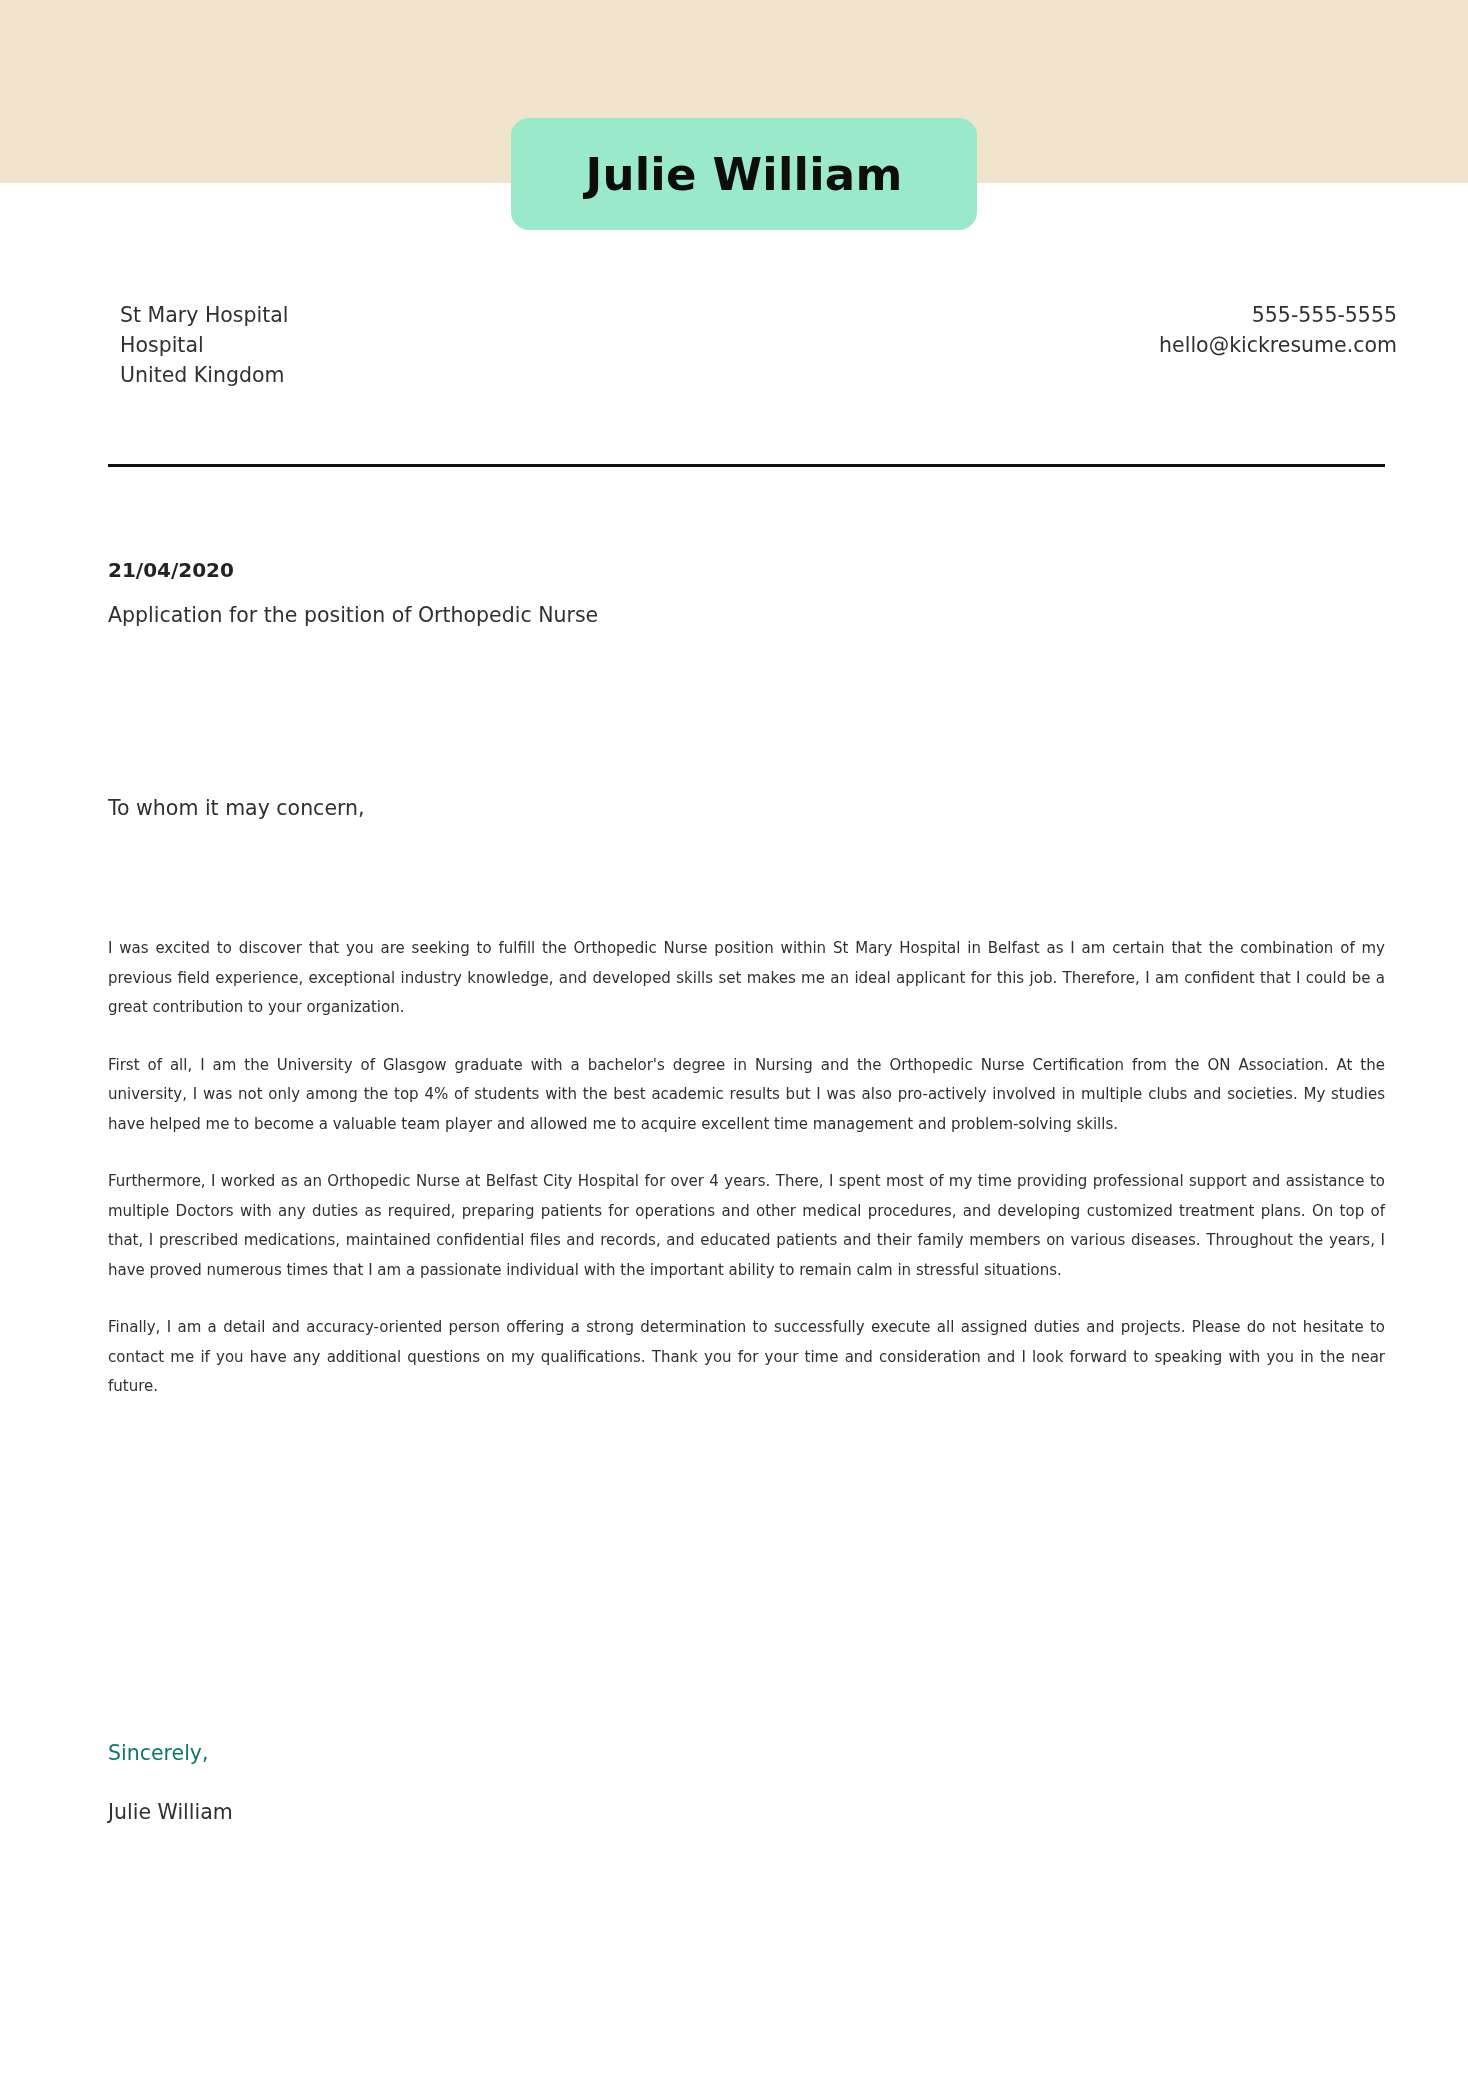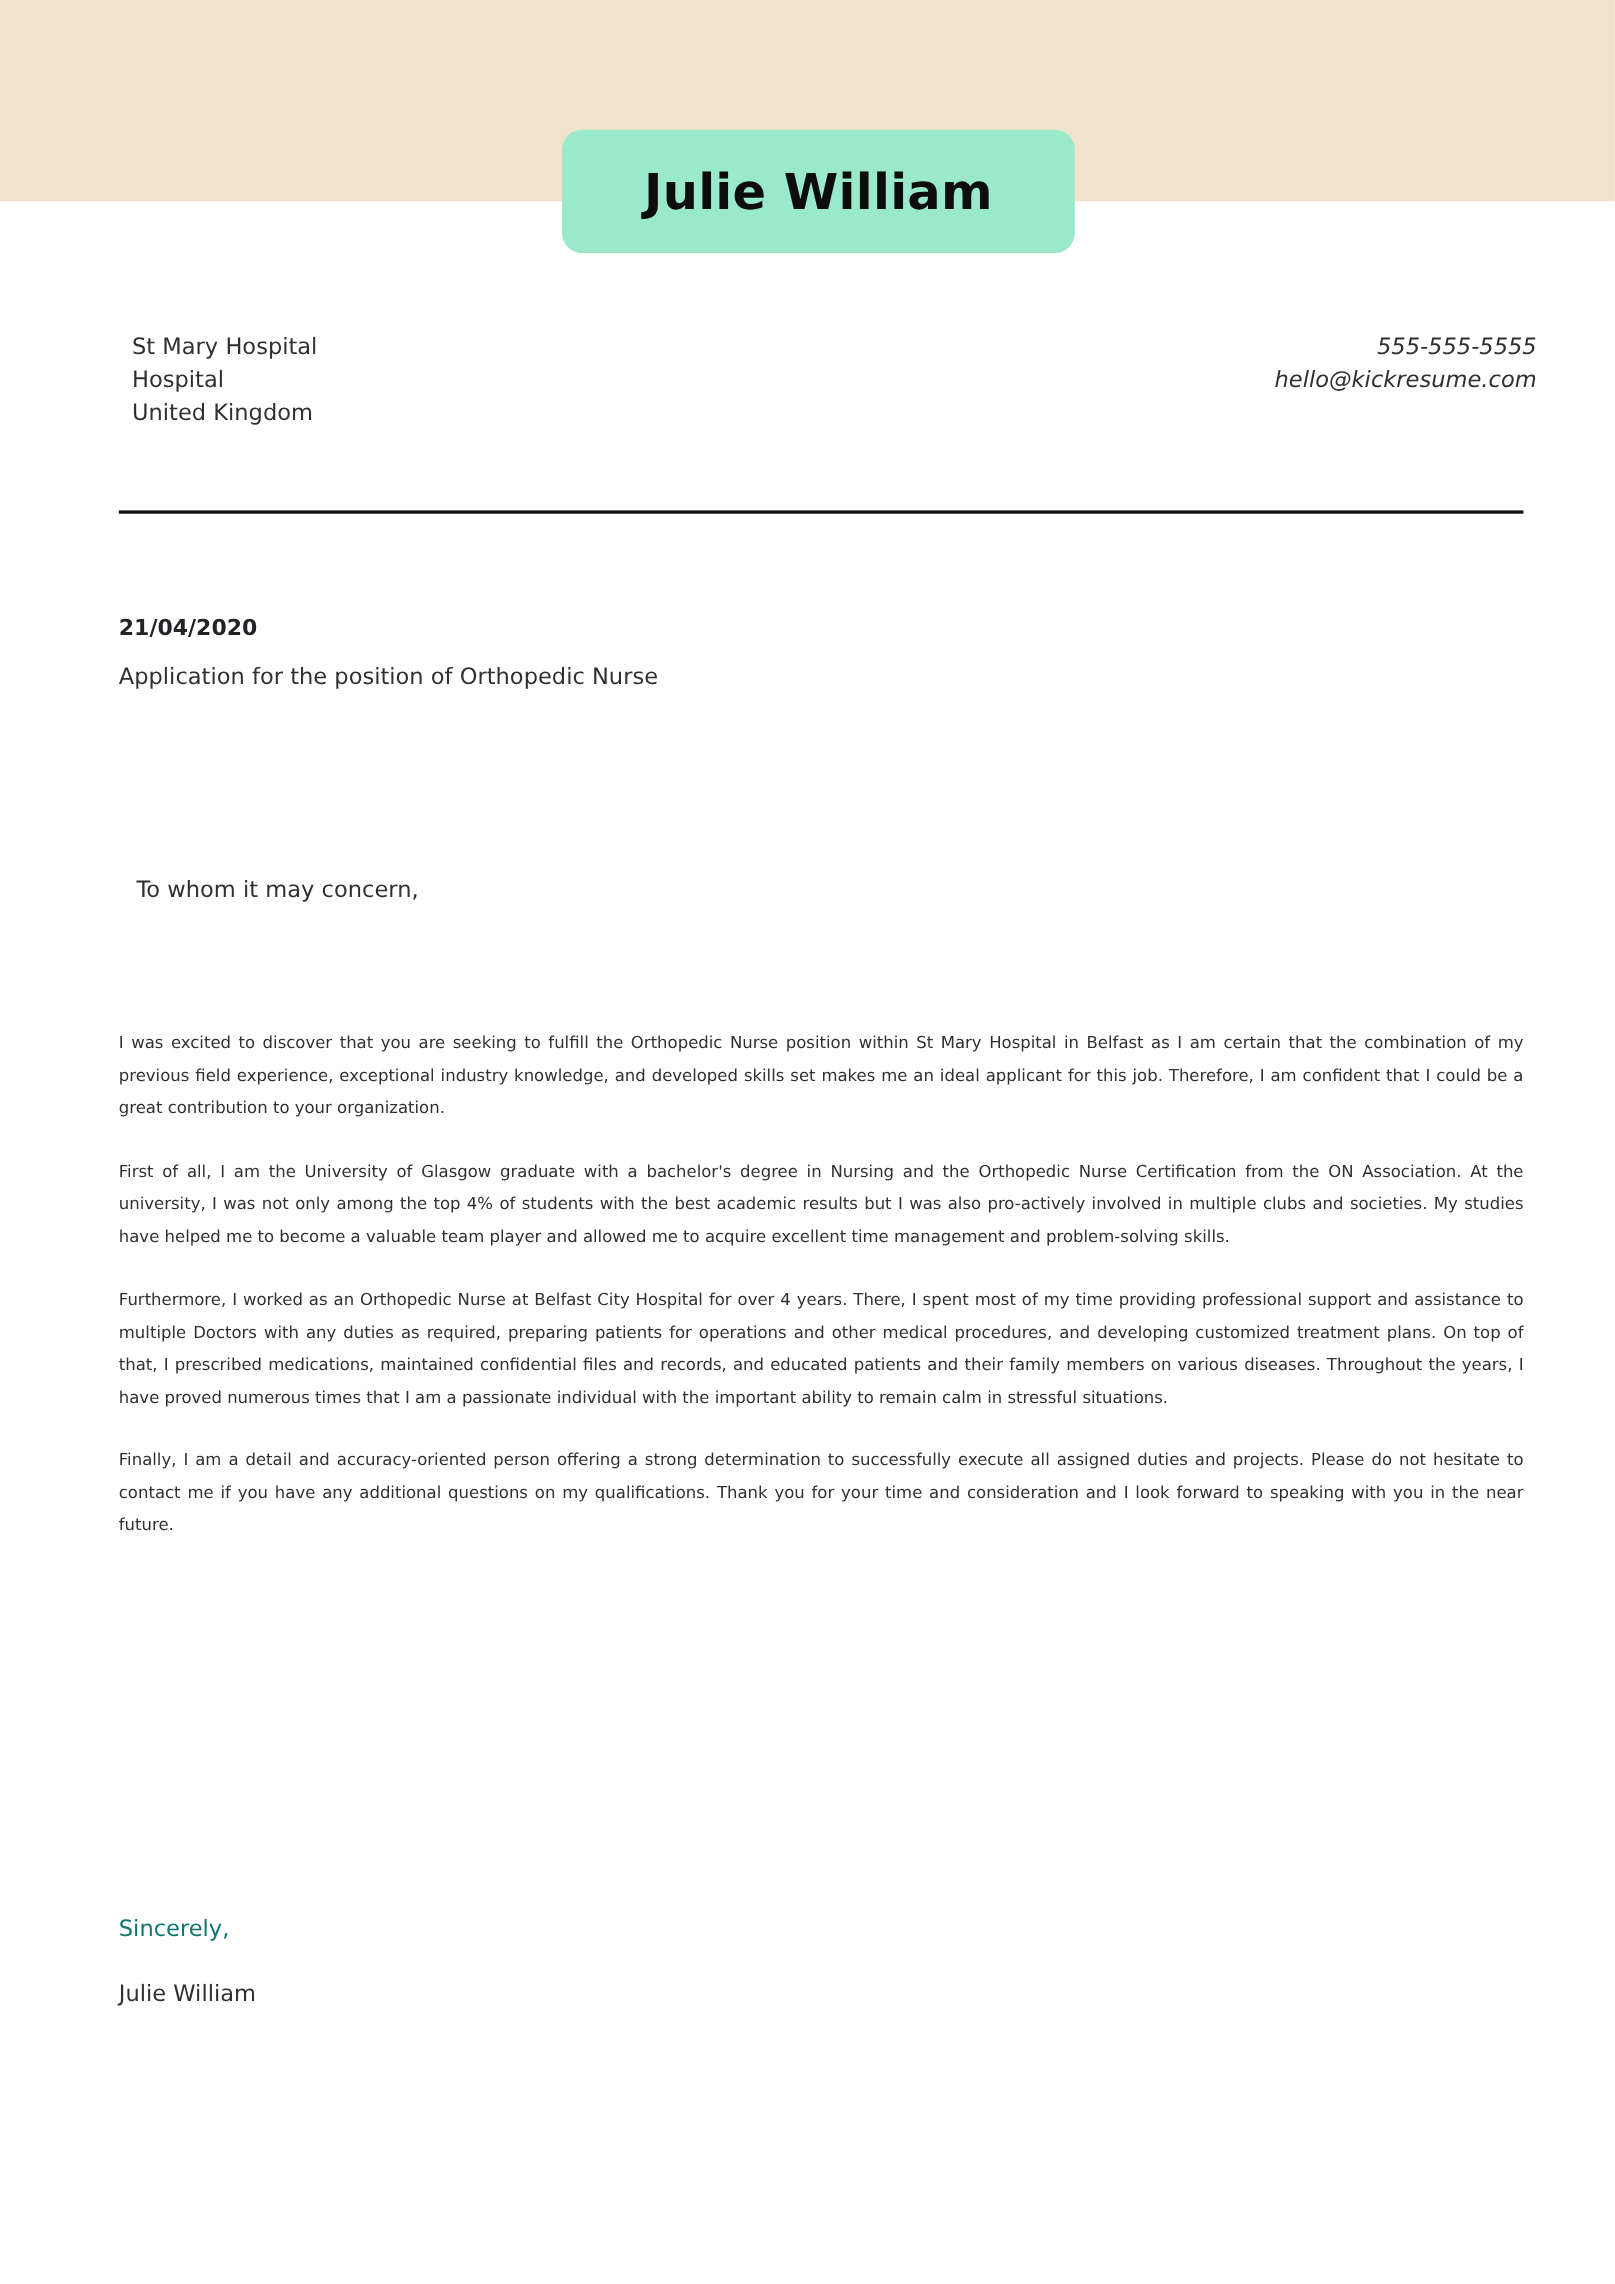--- a/index.html
+++ b/index.html
@@ -69,21 +69,20 @@
 
   .address-block,
   .contact-block {
     font-size: 20.5px;
     line-height: 30px;
     color: #2f3033;
   }
 
   .contact-block {
     text-align: right;
-    font-style: italic;
   }
 
   .address-line,
   .contact-line {
     display: block;
     white-space: nowrap;
   }
 
   
   .divider {
@@ -115,21 +114,21 @@
     display: block;
     font-size: 20.5px;
     color: #2f3033;
     line-height: 30px;
     margin-top: 16px;
   }
 
   
   .salutation {
     position: absolute;
-    left: 124px;
+    left: 108px;
     top: 793px;
     font-size: 20.5px;
     line-height: 30px;
     color: #2f3033;
   }
 
   
   .body-block {
     position: absolute;
     left: 108px;

